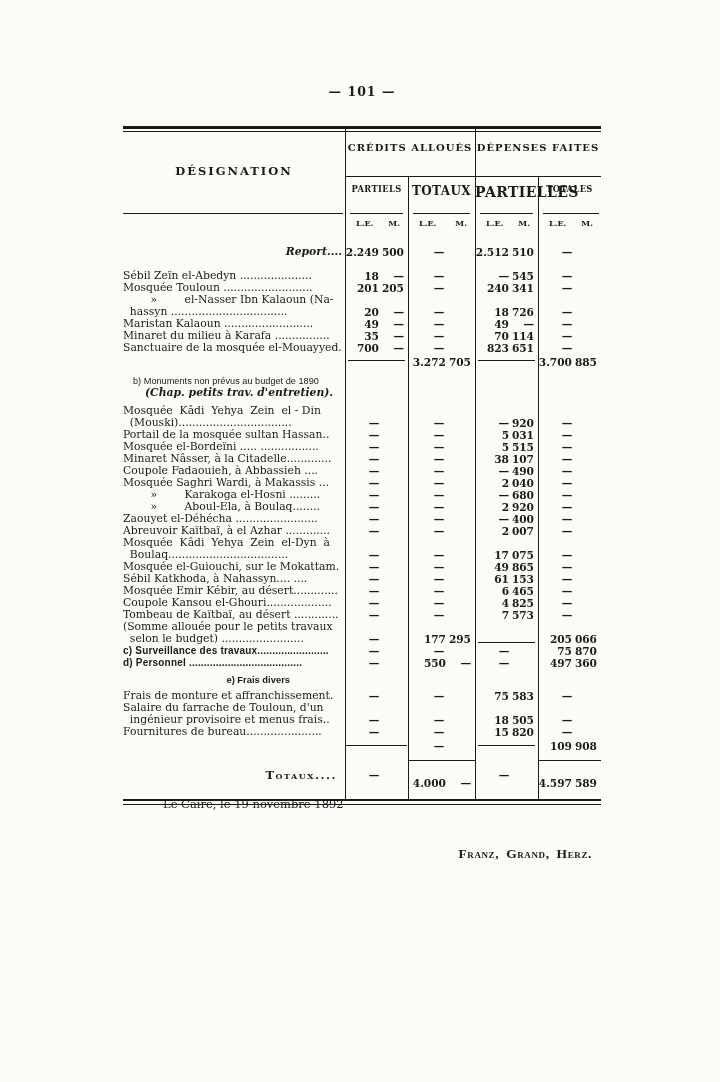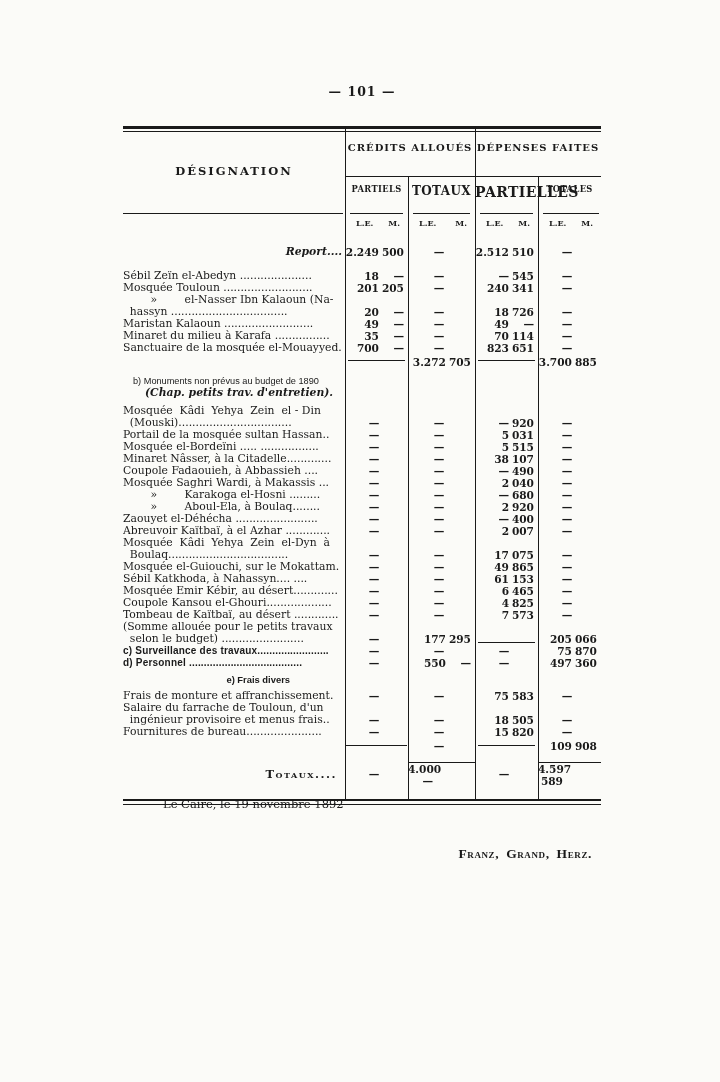--- a/index.html
+++ b/index.html
@@ -60,21 +60,21 @@
   .r-sect-b1 .dlab{font-family:"Liberation Sans",sans-serif;font-weight:normal;font-size:9.2px;padding-left:10px;}
   .r-sect-b2{margin-bottom:6px;}
   .r-sect-b2 .dlab{font-weight:bold;font-style:italic;font-size:10.8px;padding-left:22px;}
   .r-sect-cd .dlab{font-family:"Liberation Sans",sans-serif;font-weight:bold;font-size:10px;letter-spacing:.2px;}
   .r-sect-e{margin:5px 0 4px;}
   .r-sect-e .dlab{font-family:"Liberation Sans",sans-serif;font-weight:bold;font-size:9.4px;text-align:right;padding-right:55px;}
   .r-presum{height:16px;align-items:center;}
   .r-presum .c1 .sumline{width:97%;}
   .r-total{margin-top:6px;height:28px;align-items:center;}
   .r-total .dlab{font-variant:small-caps;letter-spacing:1.5px;text-align:right;padding-right:8px;font-size:11.5px;font-weight:bold;}
-  .r-total .c2,.r-total .c4{border-top:1.8px solid #1a1a1a;padding-top:0;flex-direction:column;}
+  .r-total .c2,.r-total .c4{border-top:1.8px solid #1a1a1a;padding-top:16px;}
   
   .place-date{position:absolute;left:163px;top:797px;font-size:11.5px;}
   .signatures{position:absolute;left:300px;top:846px;width:292px;text-align:right;
               font-variant:small-caps;font-weight:bold;font-size:13.5px;letter-spacing:.6px;word-spacing:3px;font-family:Liberation Serif, serif;}
 </style>
 </head>
 <body>
 
 <div class="page">
 

